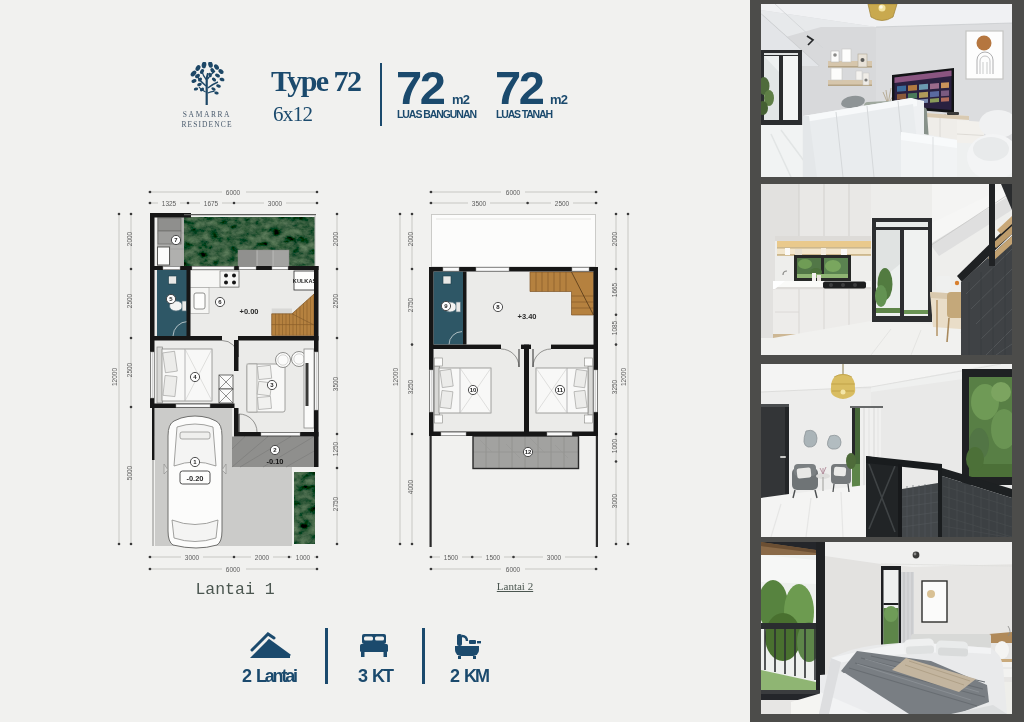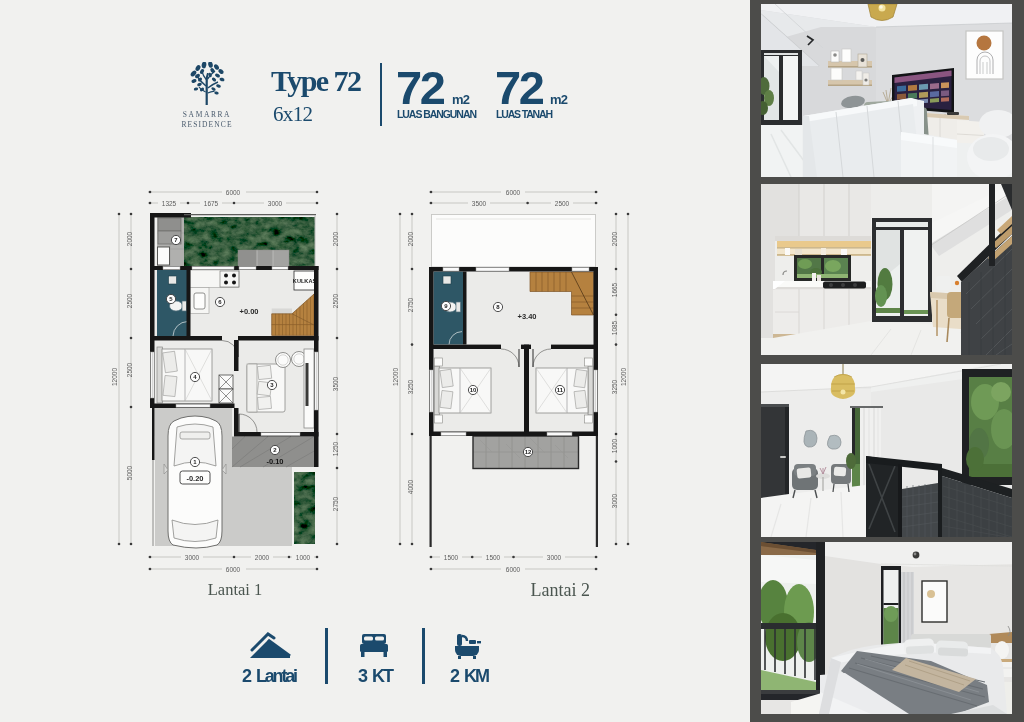--- a/index.html
+++ b/index.html
@@ -370,21 +370,21 @@
       <text class="mkt" x="272" y="387.2">3</text>
 
     <circle class="mk" cx="195" cy="462" r="4.6"></circle>
       <text class="mkt" x="195" y="464.2">1</text>
 
     <circle class="mk" cx="275" cy="450" r="4.6"></circle>
       <text class="mkt" x="275" y="452.2">2</text>
   </svg>
 
   <div class="abs" style="left:160px;top:580px;width:150px;text-align:center;color:#4b5650;
-       font-family:Liberation Serif, serif;font-size:16.5px;">Lantai 1</div>
+       font-family:Liberation Mono, monospace;font-size:16.5px;">Lantai 1</div>
 
   <svg id="plan2" class="abs" style="left:390px;top:183px;" width="245" height="395" viewBox="390 183 245 395">
     <style>
       .dimt2{font:6.5px "Liberation Sans",sans-serif;fill:#5c5c5c;}
       .dl2{stroke:#b5b5b3;stroke-width:0.7;}
       .dd2{fill:#3a3a3a;}
       .wall2{fill:#161616;}
       .mk2{fill:#fdfdfd;stroke:#3c3c3c;stroke-width:0.9;}
       .mkt2{font:bold 6px "Liberation Sans",sans-serif;fill:#222;text-anchor:middle;}
       .win2{fill:#fafafa;stroke:#9a9a98;stroke-width:0.5;}
@@ -589,22 +589,22 @@
     <circle class="mk2" cx="473" cy="390" r="4.6"></circle>
       <text class="mkt2" x="473" y="392.2">10</text>
 
     <circle class="mk2" cx="560" cy="390" r="4.6"></circle>
       <text class="mkt2" x="560" y="392.2">11</text>
 
     <circle class="mk2" cx="528" cy="452" r="4.6"></circle>
       <text class="mkt2" x="528" y="454.2">12</text>
   </svg>
 
-  <div class="abs" style="left:440px;top:580px;width:150px;text-align:right;color:#4b5650;
-       font-family:'Liberation Serif',serif;font-size:18px;">Lantai 2</div>
+  <div class="abs" style="left:440px;top:580px;width:150px;text-align:center;color:#4b5650;
+       font-family:'Liberation Serif',serif;font-size:11px;text-decoration:underline;">Lantai 2</div>
 
   <svg class="abs" style="left:248px;top:632px;" width="44" height="28" viewBox="0 0 44 28">
     <path d="M2 26 L20 8 L42 24 L42 26 Z" fill="#1b4a6d"></path>
     <path d="M20 8 L42 24" stroke="#1b4a6d" stroke-width="3" fill="none"></path>
     <path d="M4 18 L20 2 L26 6" stroke="#1b4a6d" stroke-width="3" fill="none" stroke-linecap="round"></path>
   </svg>
 
   <svg class="abs" style="left:200px;top:660px;" width="340" height="30" viewBox="0 0 340 30">
     <text x="42" y="22" style="font:bold 18px 'Liberation Sans',sans-serif;fill:#1b4a6d;">2</text>
     <text x="56" y="22" textLength="42" style="font:bold 18px 'Liberation Sans',sans-serif;fill:#1b4a6d;">Lantai</text>

